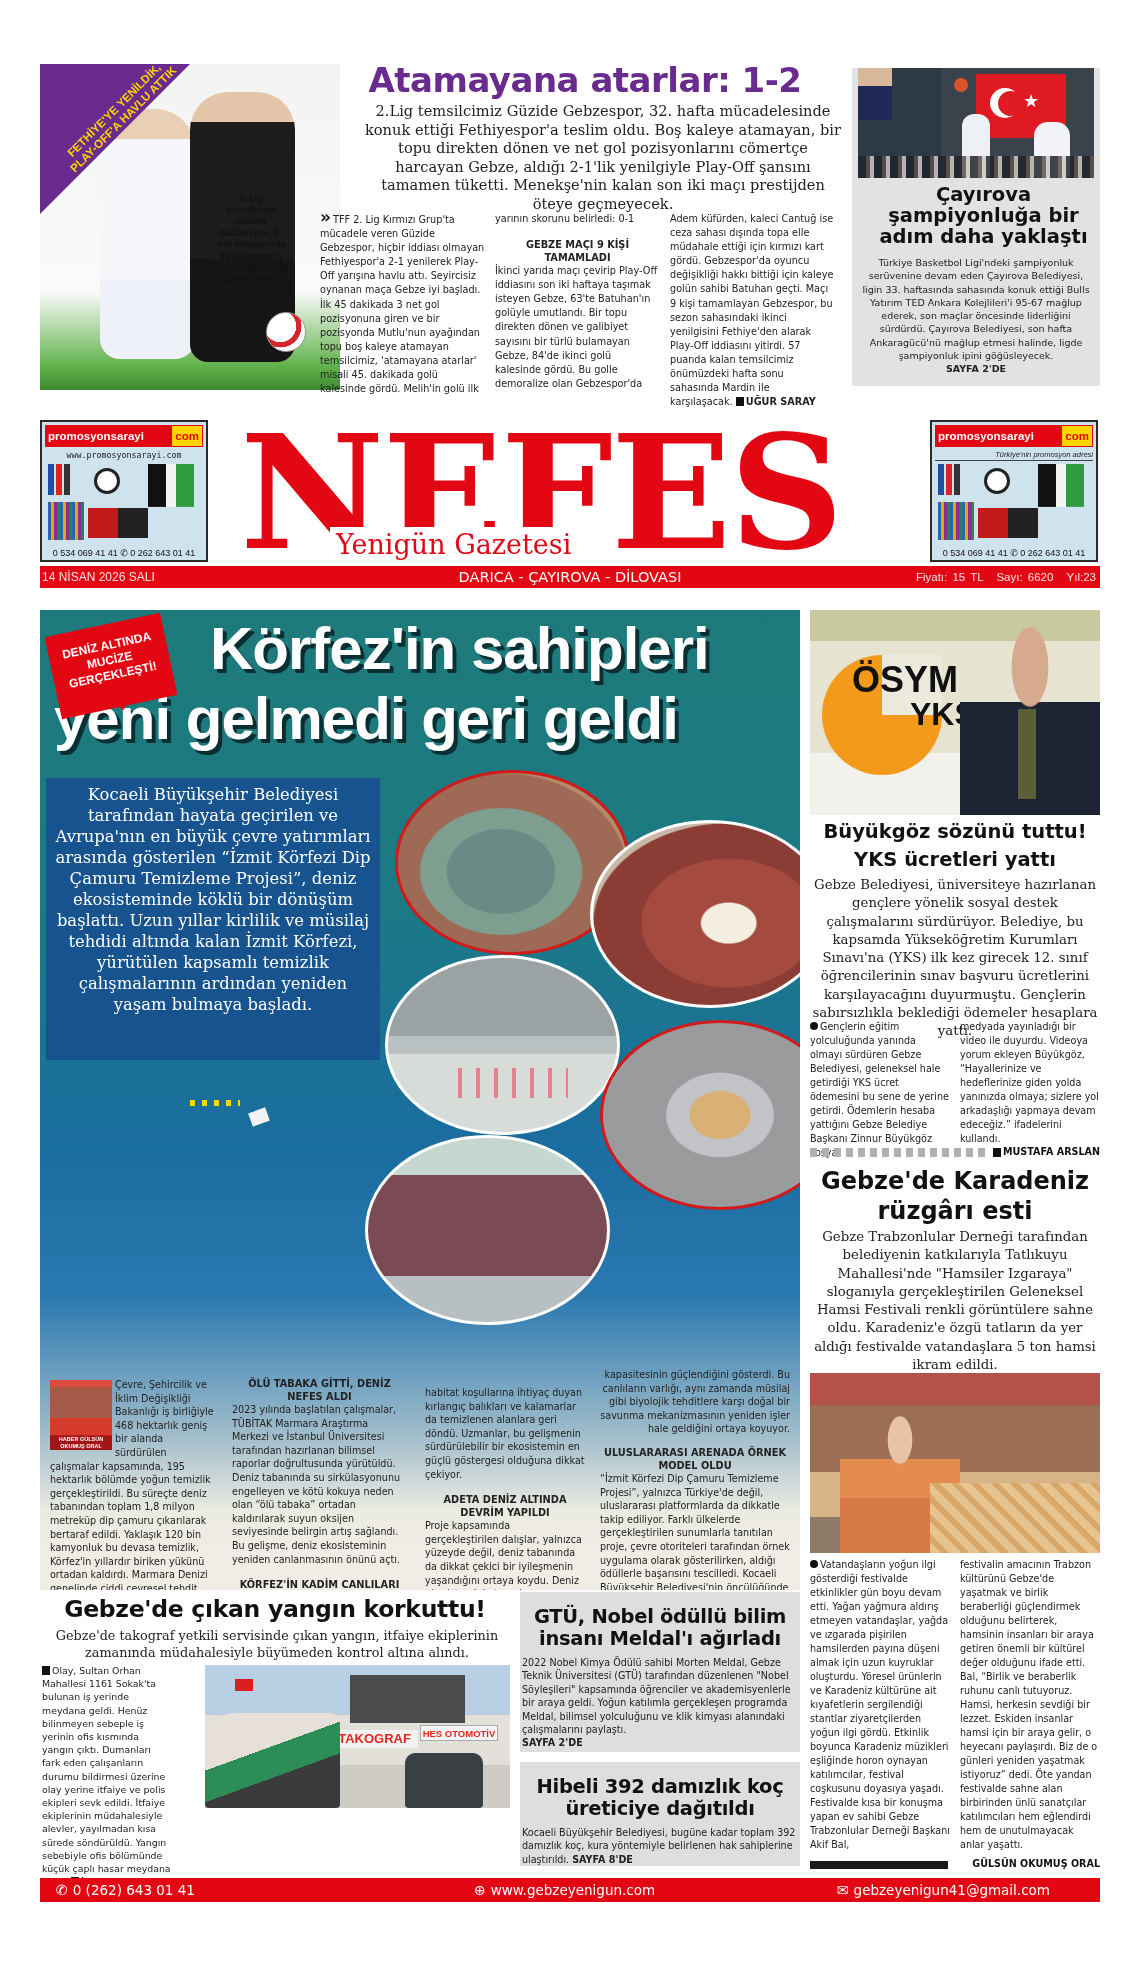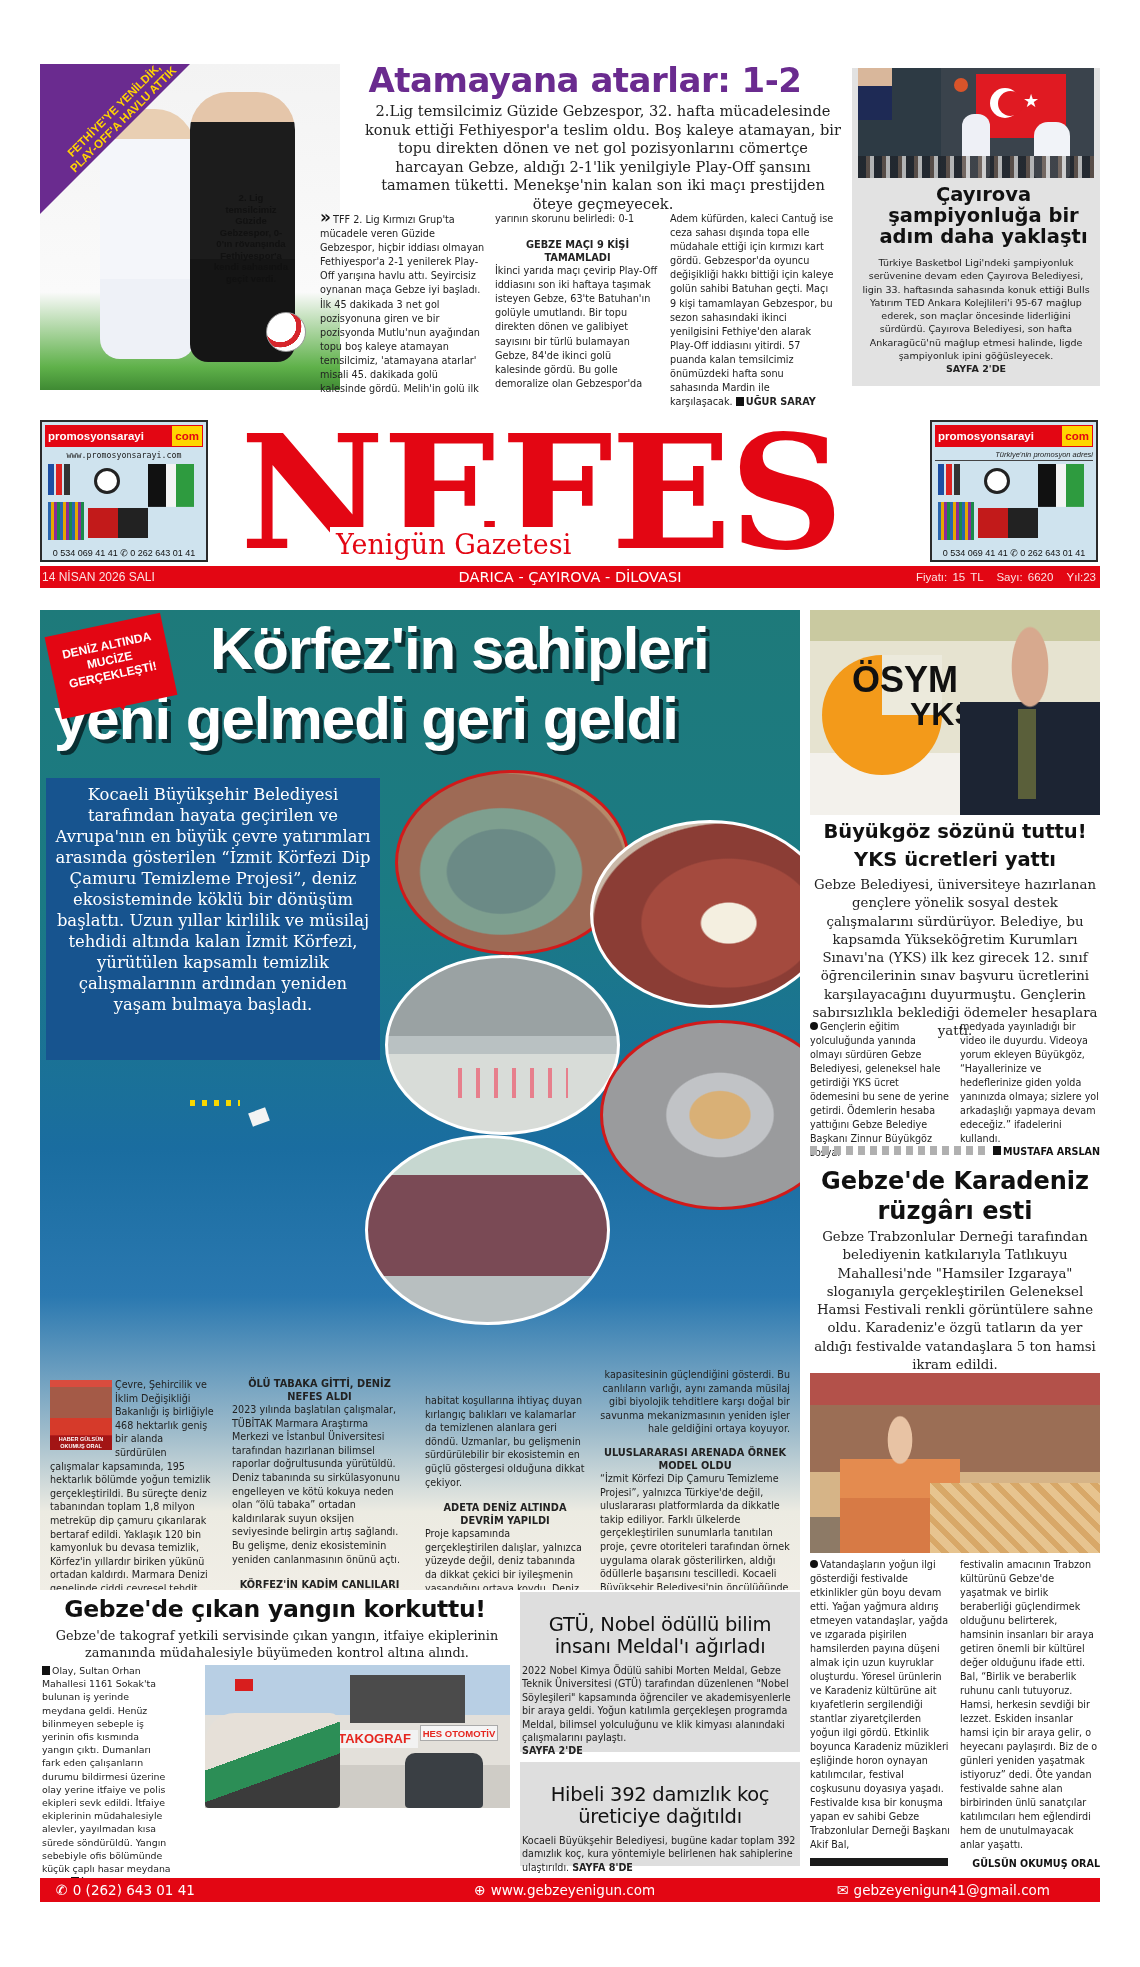--- a/index.html
+++ b/index.html
@@ -131,21 +131,21 @@
   .osym-text { position:absolute; left: 42px; top: 52px; font-family:"Liberation Sans",sans-serif; font-weight:700; font-size: 36px; line-height: 36px; color:#111; }
   .yks-text { position:absolute; left: 100px; top: 88px; font-family:"Liberation Sans",sans-serif; font-weight:700; font-size: 32px; line-height: 32px; color:#111; }
   .mayor { position:absolute; left: 150px; top: 14px; width: 140px; height: 195px;
     background: radial-gradient(ellipse at 50% 22%, #d7a98e 0 18%, transparent 19%), linear-gradient(180deg,transparent 0 40%,#1c2433 40%); }
   .mayor::after { content:""; position:absolute; left: 58px; top: 85px; width: 18px; height: 90px; background:#5a5f3a; }
   .rc-title { text-align:center; font-family:"DejaVu Sans",sans-serif; font-weight:900; color:#111; }
   .rc-lead { text-align:center; font-family:"DejaVu Serif",serif; font-size: 13.3px; line-height: 18.3px; color:#222; }
   .rc-cols { display:flex; justify-content: space-between; font-family:"DejaVu Sans",sans-serif; font-size: 9.6px; line-height: 14px; color:#222; }
   .rc-cols > div { width: 140px; }
   .dot { display:inline-block; width: 8px; height: 8px; border-radius:50%; background:#111; margin-right: 2px; }
-  .sig { display:flex; align-items:flex-start; justify-content:flex-end; font-family:"DejaVu Sans",sans-serif; font-weight:700; font-size: 9.6px; color:#111; }
+  .sig { display:flex; align-items:flex-end; justify-content:flex-end; font-family:"DejaVu Sans",sans-serif; font-weight:700; font-size: 9.6px; color:#111; }
   .sig .dashes { flex:1; height: 9px; margin-right: 6px; background: repeating-linear-gradient(90deg,#b0b0b0 0 7px,transparent 7px 12px); }
   .sig .solid { flex:1; height: 8px; margin-right: 4px; background:#1a1a1a; }
 
   .fest-photo { top: 1373px; height: 180px; overflow:hidden;
     background: linear-gradient(180deg,#b3514a 0 18%,#9b6e55 18% 55%,#d6b487 55% 80%,#8d7a66 80%); }
   .fest-woman { position:absolute; left: 30px; top: 38px; width: 120px; height: 145px;
     background: radial-gradient(ellipse at 50% 20%, #e8c3a4 0 14%, transparent 15%), linear-gradient(180deg,transparent 0 33%,#e48b4f 33% 60%,#d77a45 60%); }
   .fest-bread { position:absolute; left: 120px; top: 110px; width: 170px; height: 70px; background: repeating-linear-gradient(45deg,#e7c48f 0 8px,#d8a868 8px 14px); }
 
   
@@ -158,21 +158,21 @@
   .fp-sign2 { position:absolute; left: 215px; top: 60px; width: 78px; height: 16px; background:#f5f5f5; color:#e5261f; font-family:"Liberation Sans",sans-serif; font-weight:700; font-size: 9.5px; line-height: 16px; text-align:center; border: 1px solid #aaa; }
   .fp-screen { position:absolute; left: 145px; top: 10px; width: 115px; height: 48px; background:#4b4b4b; }
   .fp-truck { position:absolute; left: 0; top: 48px; width: 135px; height: 95px; background: linear-gradient(160deg,#e6e0d8 0 40%,#2c8e56 40% 62%,#3b3b3b 62%); border-radius: 30px 10px 4px 4px; }
   .fp-car { position:absolute; left: 200px; top: 88px; width: 78px; height: 55px; background:#3a3f44; border-radius: 10px 10px 4px 4px; }
   .fp-flag { position:absolute; left: 30px; top: 14px; width: 18px; height: 12px; background:#d81e1e; }
 
   
   .gray-box { background:#dedede; }
   .gtu { left: 520px; top: 1592px; width: 280px; height: 160px; }
   .hibe { left: 520px; top: 1762px; width: 280px; height: 104px; }
-  .gb-title { text-align:center; font-family:"DejaVu Sans",sans-serif; font-weight:400; font-size: 19.5px; line-height: 22px; color:#111; padding-top: 22px; letter-spacing:-0.3px; }
+  .gb-title { text-align:center; font-family:"DejaVu Sans",sans-serif; font-weight:700; font-size: 19.5px; line-height: 22px; color:#111; padding-top: 14px; letter-spacing:-0.3px; }
   .gb-text { font-family:"DejaVu Sans",sans-serif; font-size: 9.6px; line-height: 13.4px; color:#222; padding: 6px 2px 0 2px; }
   .gb-text b { font-weight:700; }
 
   
   .footer { left: 40px; top: 1878px; width: 1060px; height: 24px; background:#e30613; color:#fff; font-family:"DejaVu Sans",sans-serif; font-size: 13.5px; line-height: 24px; }
   .ft-item { position:absolute; top: 0; display:flex; align-items:center; gap: 5px; }
   .ft-phone { left: 16px; }
   .ft-web { left: 434px; }
   .ft-mail { right: 50px; }
   .ft-ic { font-size: 14px; }
@@ -292,21 +292,21 @@
     <div class="hcol hc1">
       <span class="indent">Çevre, Şehircilik ve İklim Değişikliği Bakanlığı iş birliğiyle 468 hektarlık geniş bir alanda sürdürülen</span>
       <span>çalışmalar kapsamında, 195 hektarlık bölümde yoğun temizlik gerçekleştirildi. Bu süreçte deniz tabanından toplam 1,8 milyon metreküp dip çamuru çıkarılarak bertaraf edildi. Yaklaşık 120 bin kamyonluk bu devasa temizlik, Körfez'in yıllardır biriken yükünü ortadan kaldırdı. Marmara Denizi genelinde ciddi çevresel tehdit oluşturan müsilaj sorununa karşı geliştirilen proje, yalnızca yüzeysel bir müdahale olmanın ötesine geçerek kalıcı bir çözüm modeli sundu. Özellikle Doğu baseninde biriken organik çamurun temizlenmesiyle birlikte, deniz yaşamını baskılayan unsurlar ortadan kaldırıldı ve biyolojik denge yeniden kurulmaya başladı.</span>
     </div>
     <div class="hcol hc2">
       <div class="hsub">ÖLÜ TABAKA GİTTİ, DENİZ NEFES ALDI</div>
       <div>2023 yılında başlatılan çalışmalar, TÜBİTAK Marmara Araştırma Merkezi ve İstanbul Üniversitesi tarafından hazırlanan bilimsel raporlar doğrultusunda yürütüldü. Deniz tabanında su sirkülasyonunu engelleyen ve kötü kokuya neden olan “ölü tabaka” ortadan kaldırılarak suyun oksijen seviyesinde belirgin artış sağlandı. Bu gelişme, deniz ekosisteminin yeniden canlanmasının önünü açtı.</div>
       <div class="hsub" style="margin-top:12px;">KÖRFEZ'İN KADİM CANLILARI GERİ DÖNDÜ</div>
 
     </div>
-    <div class="hcol hc3" style="top:22px;">
+    <div class="hcol hc3" style="top:14px;">
       <div>habitat koşullarına ihtiyaç duyan kırlangıç balıkları ve kalamarlar da temizlenen alanlara geri döndü. Uzmanlar, bu gelişmenin sürdürülebilir bir ekosistemin en güçlü göstergesi olduğuna dikkat çekiyor.</div>
       <div class="hsub" style="margin-top:12px;">ADETA DENİZ ALTINDA DEVRİM YAPILDI</div>
       <div>Proje kapsamında gerçekleştirilen dalışlar, yalnızca yüzeyde değil, deniz tabanında da dikkat çekici bir iyileşmenin yaşandığını ortaya koydu. Deniz ekosisteminin temel unsurlarından olan pina, deniz çayırları ve deniz patlıcanı gibi türlerin yeniden görülmesi, doğanın kendi kendini yenileme</div>
     </div>
     <div class="hcol hc4" style="top:-4px;">
       <div style="text-align:right;">kapasitesinin güçlendiğini gösterdi. Bu canlıların varlığı, aynı zamanda müsilaj gibi biyolojik tehditlere karşı doğal bir savunma mekanizmasının yeniden işler hale geldiğini ortaya koyuyor.</div>
       <div class="hsub" style="margin-top:10px;">ULUSLARARASI ARENADA ÖRNEK MODEL OLDU</div>
       <div>“İzmit Körfezi Dip Çamuru Temizleme Projesi”, yalnızca Türkiye'de değil, uluslararası platformlarda da dikkatle takip ediliyor. Farklı ülkelerde gerçekleştirilen sunumlarla tanıtılan proje, çevre otoriteleri tarafından örnek uygulama olarak gösterilirken, aldığı ödüllerle başarısını tescilledi. Kocaeli Büyükşehir Belediyesi'nin öncülüğünde yürütülen bu vizyoner çalışma, çevresel sürdürülebilirlik açısından önemli bir kilometre taşı olarak değerlendirilirken, diğer kıyı şehirleri için de yol gösterici bir model olmayı sürdürüyor.</div>
     </div>
   </div>

